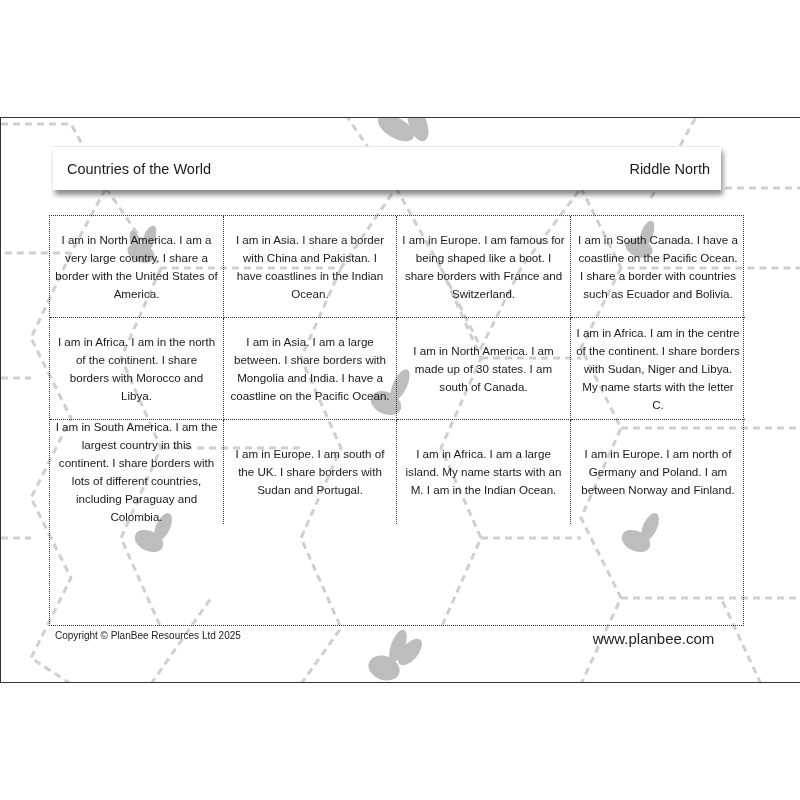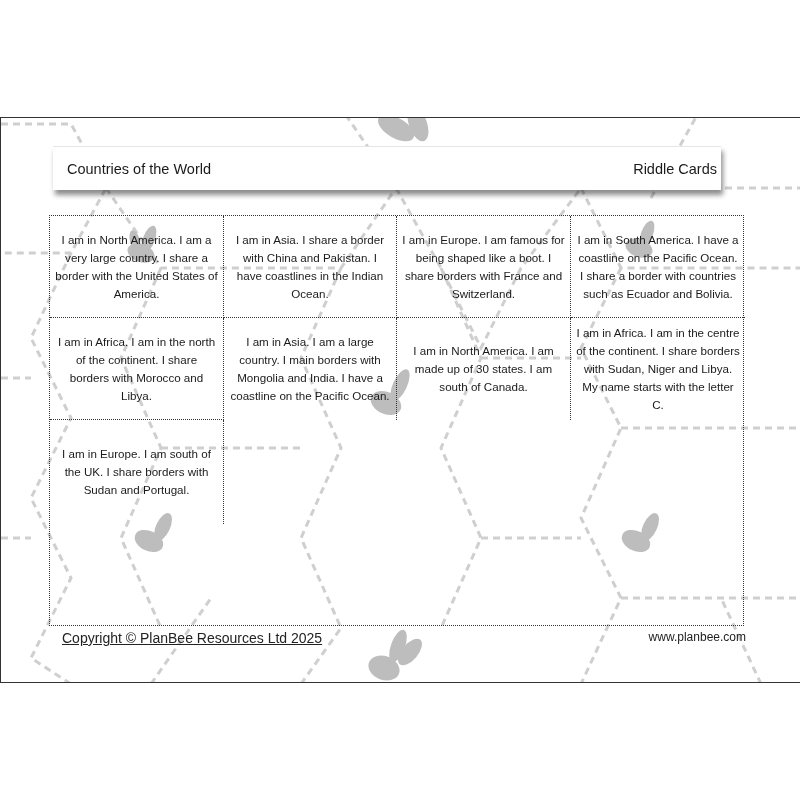--- a/index.html
+++ b/index.html
@@ -11,41 +11,41 @@
       border-top: 1.5px solid #333; border-bottom: 1.5px solid #333; border-left: 1.5px solid #333;
       background: #fff; overflow: hidden;
     }
     .watermark { position: absolute; left: 0; top: 0; width: 800px; height: 566px; pointer-events: none; }
 
     .header-bar {
       position: absolute; left: 52px; top: 28px; width: 668px; height: 44px;
       background: #fff; border-top: 1px solid #e6e6e6;
       box-shadow: 2px 5px 5px rgba(0,0,0,0.45);
       display: flex; justify-content: space-between; align-items: center;
-      padding: 0 4px 0 14px; font-size: 14.5px; color: #1a1a1a;
+      padding: 0 11px 0 14px; font-size: 14.5px; color: #1a1a1a;
     }
 
     .grid {
       position: absolute; left: 48px; top: 97px; width: 695px; height: 411px;
       display: grid; grid-template-columns: 174px 173px 174px 174px;
       grid-template-rows: 102px 102px 104px 103px;
       border: 1px dotted #333;
     }
     .card {
       border-right: 1px dotted #333; border-bottom: 1px dotted #333;
       display: flex; align-items: center; justify-content: center;
       text-align: center; padding: 4px 5px;
       font-size: 11.6px; line-height: 18px; color: #1a1a1a;
       background: transparent;
     }
     .card:nth-child(4n) { border-right: none; }
     .card:nth-last-child(-n+4) { border-bottom: none; }
 
-    .footer-left { position: absolute; left: 61px; top: 512px; font-size: 14px; color: #222; text-decoration: underline; }
-    .footer-right { position: absolute; left: 560px; width: 185px; text-align: right; top: 512px; font-size: 12px; color: #222; }
+    .footer-left { position: absolute; left: 54px; top: 512px; font-size: 10px; color: #222; }
+    .footer-right { position: absolute; left: 560px; width: 185px; text-align: center; top: 512px; font-size: 15px; color: #222; }
   </style>
 </head>
 <body>
 
 <div class="page">
   <svg class="watermark" viewBox="0 0 800 566" xmlns="http://www.w3.org/2000/svg">
     <g fill="none" stroke="#cfcfcf" stroke-width="3" stroke-dasharray="7 5">
 
       <path d="M0 6 H70 L105 70 L70 135 H0"></path>
       <path d="M105 70 L160 150 H340 L395 70 L340 -10"></path>
@@ -99,48 +99,57 @@
       <g transform="translate(383,540)">
         <ellipse cx="0" cy="10" rx="16" ry="12" transform="rotate(20 0 10)"></ellipse>
         <ellipse cx="14" cy="-12" rx="7" ry="17" transform="rotate(20 14 -12)"></ellipse>
         <ellipse cx="26" cy="-6" rx="8" ry="16" transform="rotate(40 26 -6)"></ellipse>
       </g>
     </g>
   </svg>
 
   <div class="header-bar">
     <span>Countries of the World</span>
-    <span>Riddle Cards</span>
+    <span>Riddle North</span>
   </div>
 
   <div class="grid">
     <div class="card">
         <span>I am in North America. I am a very large country. I share a border with the United States of America.</span>
       </div>
     <div class="card">
         <span>I am in Asia. I share a border with China and Pakistan. I have coastlines in the Indian Ocean.</span>
       </div>
     <div class="card">
         <span>I am in Europe. I am famous for being shaped like a boot. I share borders with France and Switzerland.</span>
       </div>
     <div class="card">
-        <span>I am in South America. I have a coastline on the Pacific Ocean. I share a border with countries such as Ecuador and Bolivia.</span>
+        <span>I am in South Canada. I have a coastline on the Pacific Ocean. I share a border with countries such as Ecuador and Bolivia.</span>
       </div>
     <div class="card">
         <span>I am in Africa. I am in the north of the continent. I share borders with Morocco and Libya.</span>
       </div>
     <div class="card">
-        <span>I am in Asia. I am a large country. I main borders with Mongolia and India. I have a coastline on the Pacific Ocean.</span>
+        <span>I am in Asia. I am a large between. I share borders with Mongolia and India. I have a coastline on the Pacific Ocean.</span>
       </div>
     <div class="card">
         <span>I am in North America. I am made up of 30 states. I am south of Canada.</span>
       </div>
     <div class="card">
         <span>I am in Africa. I am in the centre of the continent. I share borders with Sudan, Niger and Libya. My name starts with the letter C.</span>
       </div>
     <div class="card">
+        <span>I am in South America. I am the largest country in this continent. I share borders with lots of different countries, including Paraguay and Colombia.</span>
+      </div>
+    <div class="card">
         <span>I am in Europe. I am south of the UK. I share borders with Sudan and Portugal.</span>
+      </div>
+    <div class="card">
+        <span>I am in Africa. I am a large island. My name starts with an M. I am in the Indian Ocean.</span>
+      </div>
+    <div class="card">
+        <span>I am in Europe. I am north of Germany and Poland. I am between Norway and Finland.</span>
       </div>
   </div>
 
   <div class="footer-left">Copyright © PlanBee Resources Ltd 2025</div>
   <div class="footer-right">www.planbee.com</div>
 </div>
 
 </body></html>

